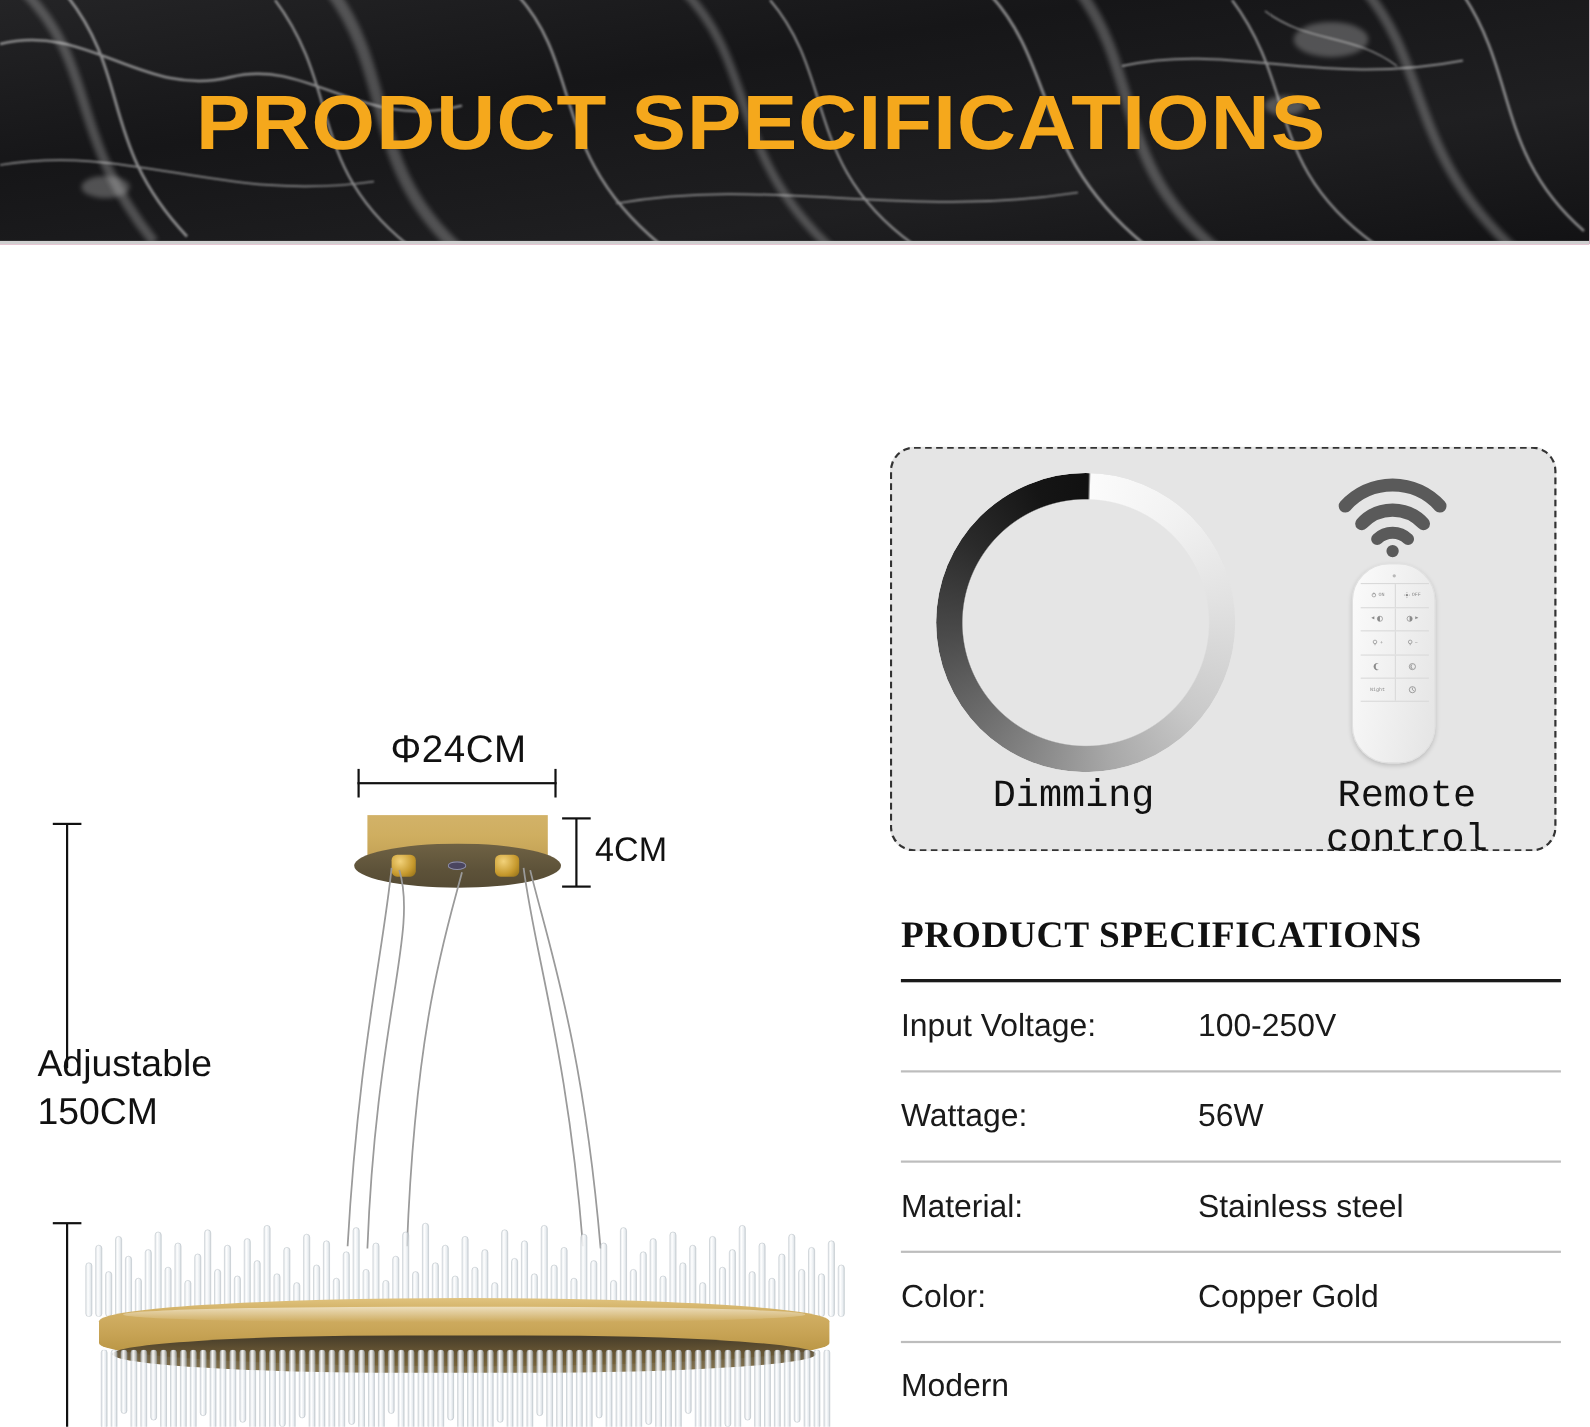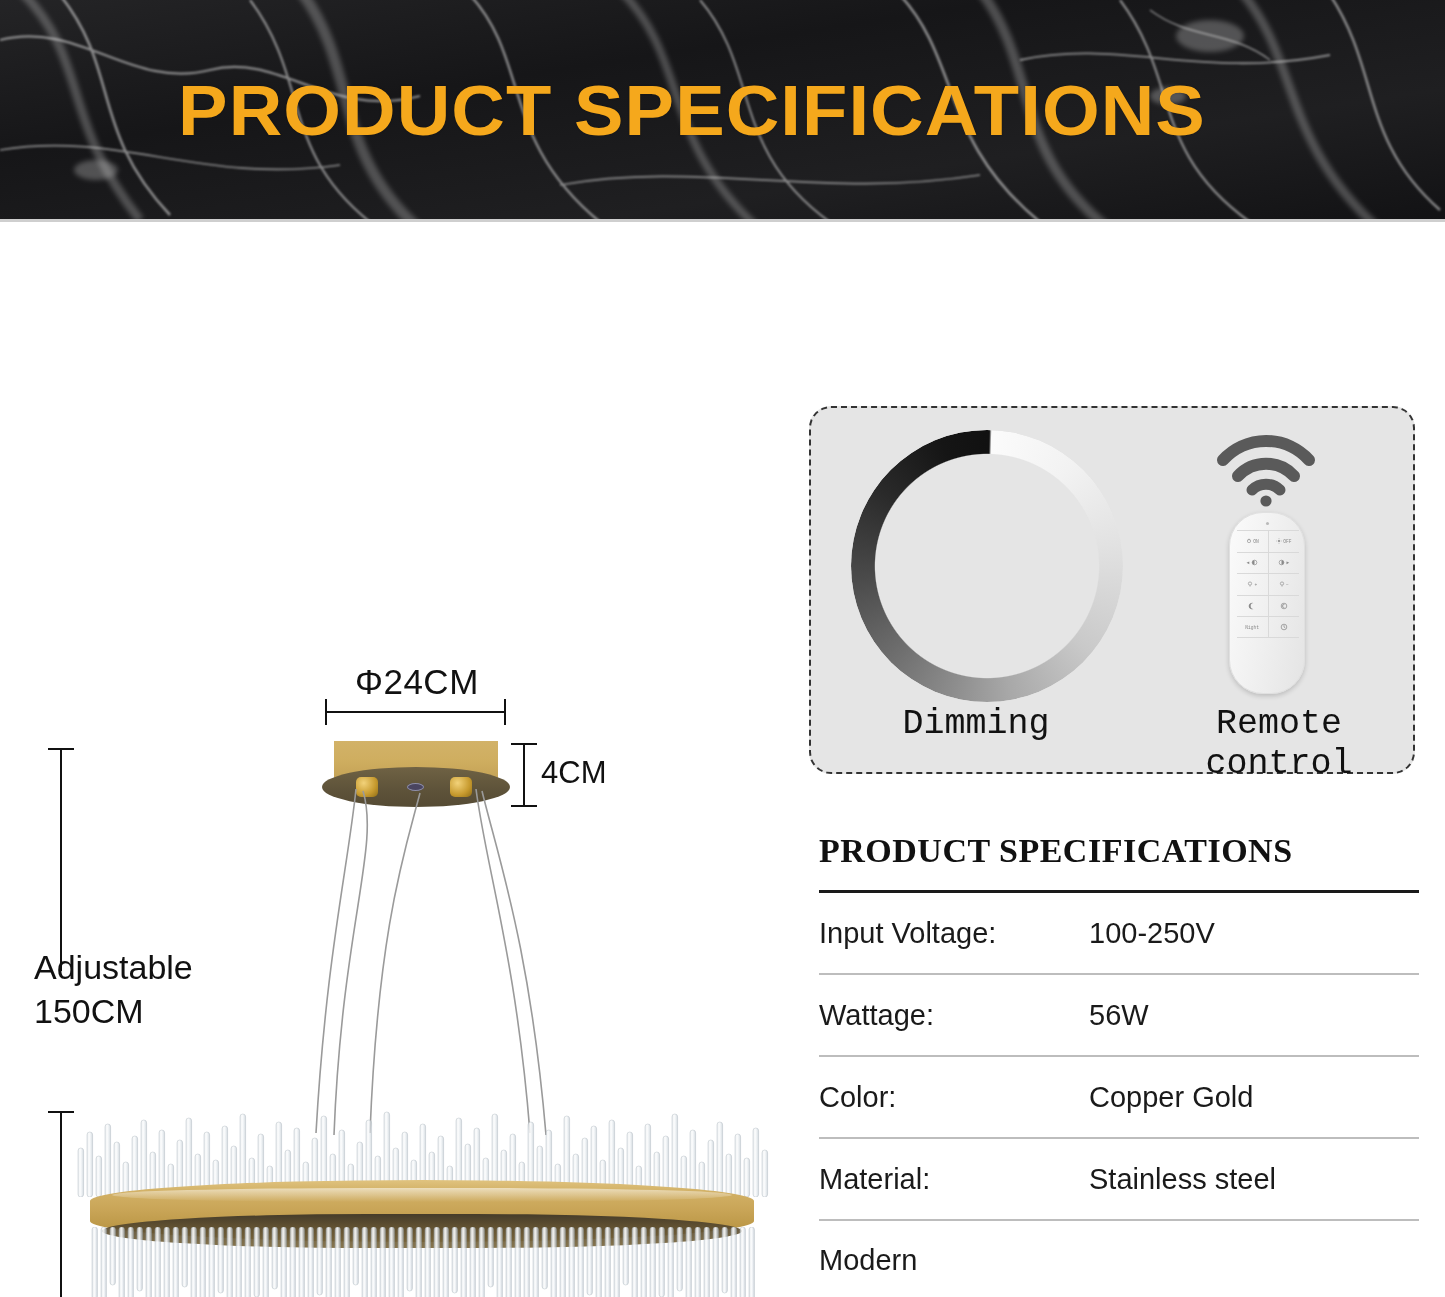--- a/index.html
+++ b/index.html
@@ -523,24 +523,24 @@
 
     <div class="spec-row">
       <div class="spec-key">Input Voltage:</div>
       <div class="spec-val">100-250V</div>
     </div>
     <div class="spec-row">
       <div class="spec-key">Wattage:</div>
       <div class="spec-val">56W</div>
     </div>
     <div class="spec-row">
+      <div class="spec-key">Material:</div>
+      <div class="spec-val">Stainless steel</div>
+    </div>
+    <div class="spec-row">
       <div class="spec-key">Color:</div>
       <div class="spec-val">Copper Gold</div>
     </div>
     <div class="spec-row">
-      <div class="spec-key">Material:</div>
-      <div class="spec-val">Stainless steel</div>
-    </div>
-    <div class="spec-row">
       <div class="spec-val">Modern</div>
     </div>
   </div>
 </div>
 
 </body></html>

